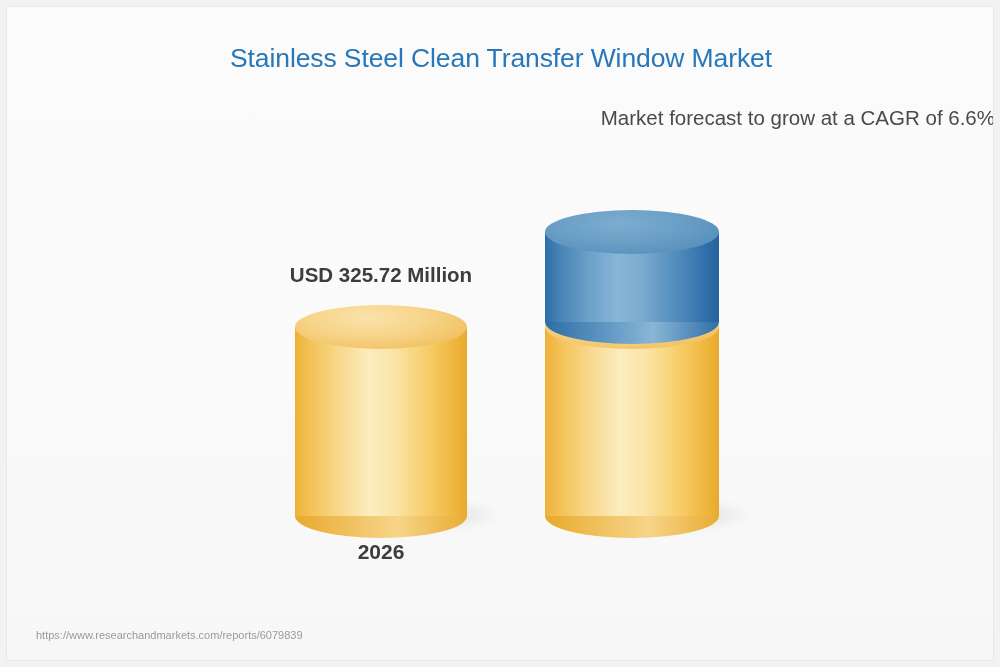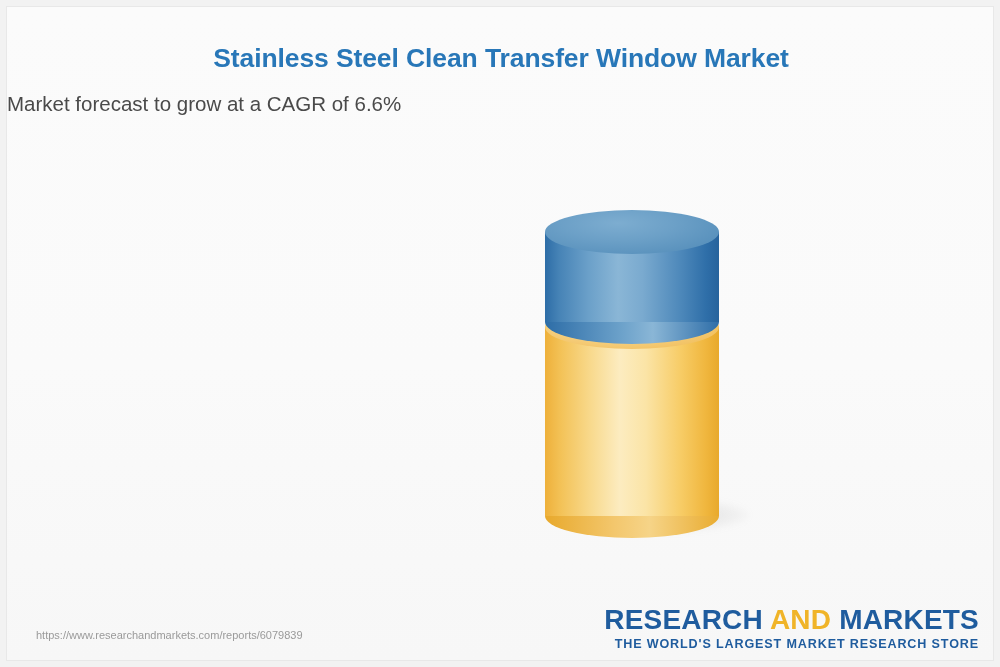--- a/index.html
+++ b/index.html
@@ -34,31 +34,31 @@
   }
 
   
   .title {
     position: absolute;
     top: 36px;
     left: 0;
     width: 988px;
     text-align: center;
     font-size: 26.5px;
-    font-weight: bold;
+    font-weight: normal;
     color: #2877b8;
     letter-spacing: -0.1px;
     white-space: nowrap;
   }
   .subtitle {
     position: absolute;
-    top: 85px;
+    top: 99px;
     left: 0;
     width: 988px;
-    text-align: left;
+    text-align: right;
     font-size: 20.5px;
     font-weight: normal;
     color: #4a4a4a;
     white-space: nowrap;
   }
 
   
   .plot {
     position: absolute;
     left: 0;
@@ -190,20 +190,34 @@
 
 <div class="figure">
   <div class="canvas">
 
     <div class="title">Stainless Steel Clean Transfer Window Market</div>
 
     <div class="subtitle">Market forecast to grow at a CAGR of 6.6%</div>
 
     <div class="plot">
 
+      <div class="bar-group" style="left:288px; top:0; width:172px; height:655px;">
+
+        <div class="value-label" style="left:-90px; top:256px; width:352px;">USD 325.72 Million</div>
+
+        <div class="cyl-shadow" style="left:6px; top:490px; width:196px; height:36px;"></div>
+
+        <div class="cyl skin-yellow">
+          <div class="cyl-bottom" style="left:0px; top:487px; width:172px; height:44px;"></div>
+          <div class="cyl-body" style="left:0px; top:320px; width:172px; height:189px;"></div>
+          <div class="cyl-top" style="left:0px; top:298px; width:172px; height:44px;"></div>
+        </div>
+
+        <div class="cat-label" style="left:-40px; top:533px; width:252px;">2026</div>
+      </div>
 
       <div class="bar-group" style="left:538px; top:0; width:174px; height:655px;">
 
 
         <div class="cyl-shadow" style="left:6px; top:490px; width:198px; height:36px;"></div>
 
         <div class="cyl skin-yellow">
           <div class="cyl-bottom" style="left:0px; top:487px; width:174px; height:44px;"></div>
           <div class="cyl-body" style="left:0px; top:320px; width:174px; height:189px;"></div>
           <div class="cyl-top" style="left:0px; top:298px; width:174px; height:44px;"></div>
@@ -214,21 +228,15 @@
           <div class="cyl-body" style="left:0px; top:225px; width:174px; height:90px;"></div>
           <div class="cyl-top" style="left:0px; top:203px; width:174px; height:44px;"></div>
         </div>
 
       </div>
 
     </div>
 
     <div class="footer-url">https://www.researchandmarkets.com/reports/6079839</div>
 
-    <div class="logo">
-      <div class="logo-main">
-        <span class="logo-research">RESEARCH</span><span> </span><span class="logo-and">AND</span><span> </span><span class="logo-markets">MARKETS</span>
-      </div>
-      <div class="logo-tag">THE WORLD'S LARGEST MARKET RESEARCH STORE</div>
-    </div>
 
   </div>
 </div>
 
 </body></html>

